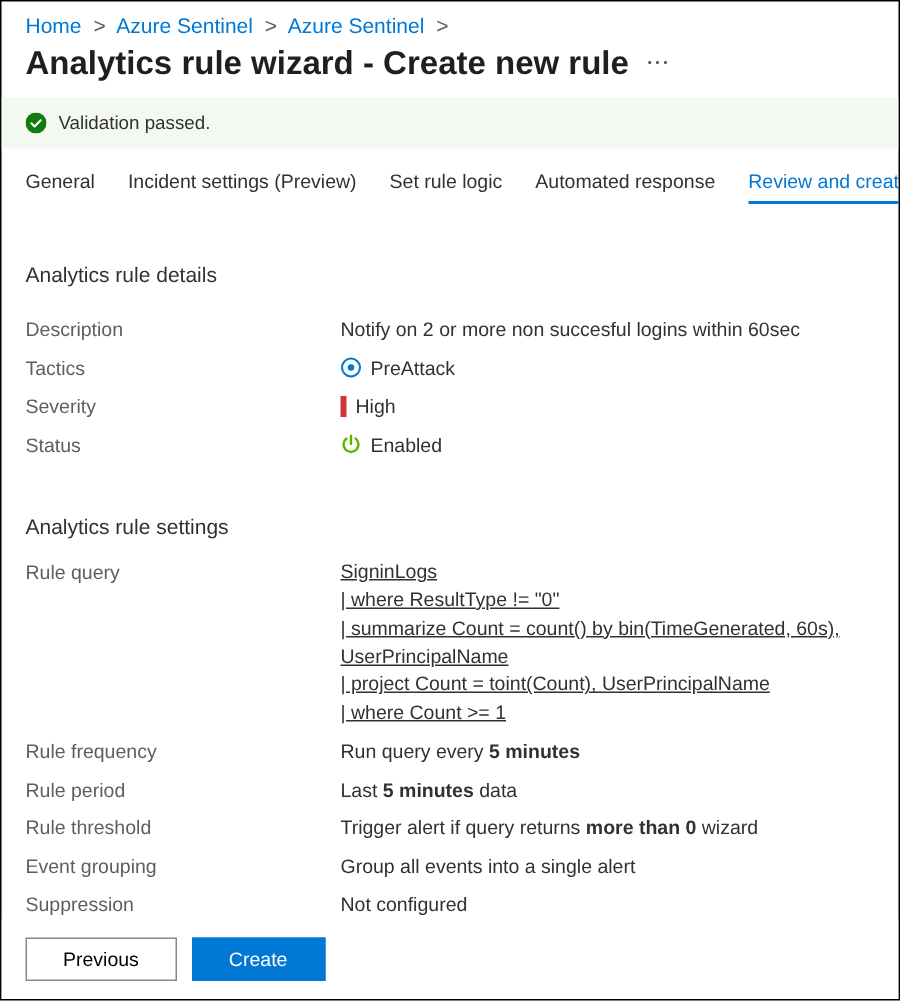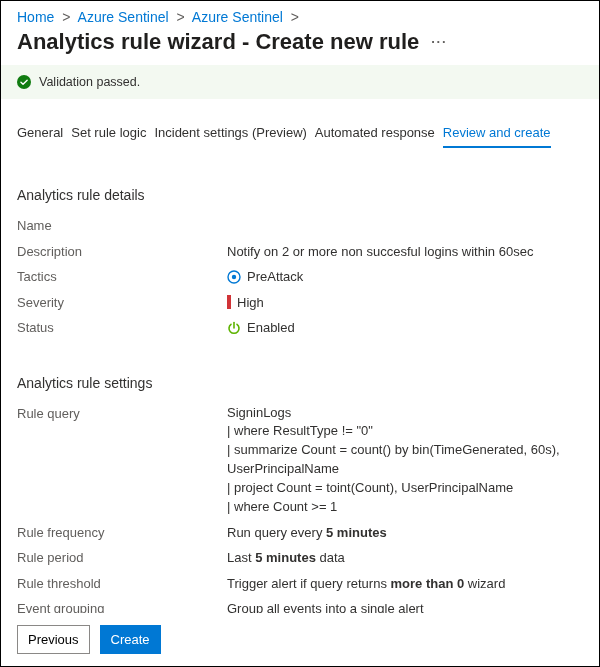--- a/index.html
+++ b/index.html
@@ -38,25 +38,24 @@
     display: flex;
     align-items: center;
     gap: 8px;
     font-size: 12.5px;
   }
   .check-icon {
     width: 14px; height: 14px;
   }
   .tabs {
     display: flex;
-    gap: 8px;
+    gap: 22px;
     padding: 8px 16px 0 16px;
     font-size: 13px;
     border-bottom: 1px solid transparent;
-    margin-top: 12px;
   }
   .tab {
     color: #323130;
     padding: 6px 0;
     cursor: pointer;
     white-space: nowrap;
   }
   .tab.active {
     color: #0078d4;
     border-bottom: 2px solid #0078d4;
@@ -95,32 +94,33 @@
     display: flex;
     align-items: center;
     gap: 6px;
   }
   .sev-bar {
     width: 4px; height: 14px; background: #d13438; display: inline-block;
   }
   .query {
     white-space: pre-line;
     line-height: 1.45;
+    text-decoration: underline;
   }
   .footer {
     position: absolute;
     bottom: 0; left: 0; right: 0;
     padding: 12px 16px;
     display: flex;
     gap: 10px;
     background: #fff;
   }
   .btn {
     font-size: 13px;
-    padding: 6px 10px;
+    padding: 6px 24px;
     cursor: pointer;
     border: 1px solid #8a8886;
     background: #fff;
     font-family: inherit;
   }
   .btn.primary {
     background: #0078d4;
     color: #fff;
     border-color: #0078d4;
   }
@@ -146,32 +146,31 @@
 <div class="validation">
   <svg class="check-icon" viewBox="0 0 16 16">
     <circle cx="8" cy="8" r="8" fill="#107c10"></circle>
     <path d="M4.5 8.2 L6.9 10.6 L11.6 5.9" stroke="#fff" stroke-width="1.6" fill="none" stroke-linecap="round" stroke-linejoin="round"></path>
   </svg>
   <span>Validation passed.</span>
 </div>
 
 <div class="tabs">
   <div class="tab">General</div>
+  <div class="tab">Incident settings (Preview)</div>
   <div class="tab">Set rule logic</div>
-  <div class="tab">Incident settings (Preview)</div>
   <div class="tab">Automated response</div>
   <div class="tab active">Review and create</div>
 </div>
 
 <div class="content">
 
   <div class="section-title">Analytics rule details</div>
 
   <div class="row">
-    <div class="label">Name</div>
   </div>
   <div class="row">
     <div class="label">Description</div>
     <div class="value">Notify on 2 or more non succesful logins within 60sec</div>
   </div>
   <div class="row">
     <div class="label">Tactics</div>
     <div class="value tactics-val">
       <svg width="14" height="14" viewBox="0 0 14 14">
         <circle cx="7" cy="7" r="6" fill="none" stroke="#0078d4" stroke-width="1.4"></circle>

